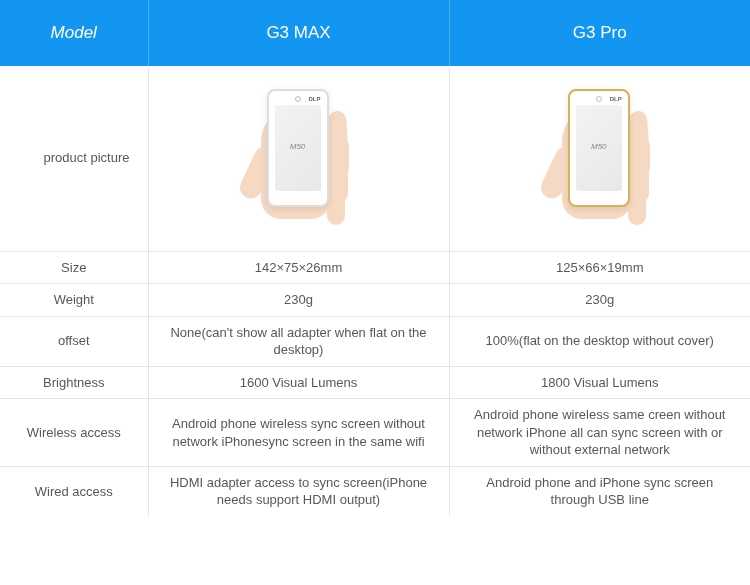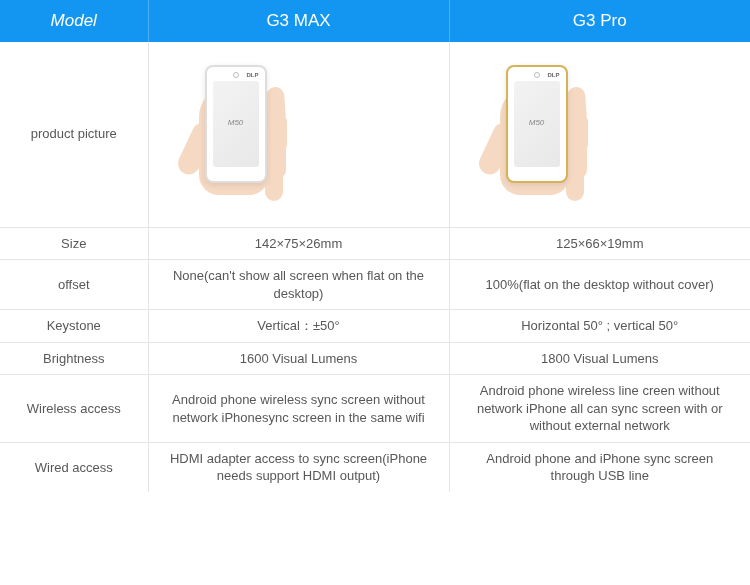--- a/index.html
+++ b/index.html
@@ -9,41 +9,41 @@
     width: 750px;
     height: 585px;
     overflow: hidden;
   }
   .table { width: 100%; border-collapse: collapse; }
   .header-row td {
     background: #1296f2;
     color: #fff;
     font-size: 17px;
     text-align: center;
-    padding: 11px 0;
+    padding: 23px 0;
     border-right: 1px solid rgba(255,255,255,0.25);
   }
   .header-row td:first-child { font-size: 17px; font-style: italic; }
   .header-row td:last-child { border-right: none; }
-  .col-label { width: 148px; }
+  .col-label { width: 148px; text-align: right; }
   .col-val { width: 301px; }
   tbody td {
     border-bottom: 1px solid #e5e5e5;
     border-right: 1px solid #e5e5e5;
     color: #585858;
     font-size: 13px;
     text-align: center;
     padding: 7px 18px;
     vertical-align: middle;
     line-height: 1.35;
   }
   tbody td:last-child { border-right: none; }
   tbody tr:last-child td { border-bottom: none; }
   .pic-cell { height: 185px; }
-  .pic-wrap { display:flex; align-items:center; height:100%; }
+  .pic-wrap { display:flex; align-items:center; justify-content:center; height:100%; }
 
   
   .hand {
     position: relative; width: 140px; height: 155px;
   }
   .palm {
     position:absolute; width:70px; height:110px; left:32px; top:28px;
     background:#f6d9c3; border-radius:32px 32px 20px 20px;
   }
   .thumb {
@@ -134,38 +134,38 @@
         </div>
       </td>
     </tr>
 
     <tr>
       <td>Size</td>
       <td>142×75×26mm</td>
       <td>125×66×19mm</td>
     </tr>
     <tr>
-      <td>offset</td>
-      <td>None(can't show all screen when flat on the desktop)</td>
-      <td>100%(flat on the desktop without cover)</td>
+      <td>Weight</td>
+      <td>230g</td>
+      <td>230g</td>
     </tr>
     <tr>
-      <td>Keystone</td>
-      <td>Vertical：±50°</td>
-      <td>Horizontal 50° ; vertical 50°</td>
+      <td>offset</td>
+      <td>None(can't show all adapter when flat on the desktop)</td>
+      <td>100%(flat on the desktop without cover)</td>
     </tr>
     <tr>
       <td>Brightness</td>
       <td>1600 Visual Lumens</td>
       <td>1800 Visual Lumens</td>
     </tr>
     <tr>
       <td>Wireless access</td>
       <td>Android phone wireless sync screen without network iPhonesync screen in the same wifi</td>
-      <td>Android phone wireless line creen without network iPhone all can sync screen with or without external network</td>
+      <td>Android phone wireless same creen without network iPhone all can sync screen with or without external network</td>
     </tr>
     <tr>
       <td>Wired access</td>
       <td>HDMI adapter access to sync screen(iPhone needs support HDMI output)</td>
       <td>Android phone and iPhone sync screen through USB line</td>
     </tr>
   </tbody>
 </table>
 
 </body></html>

